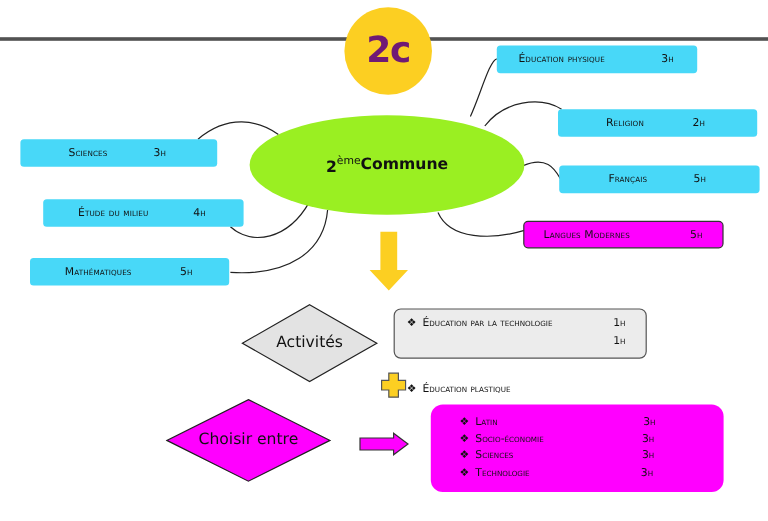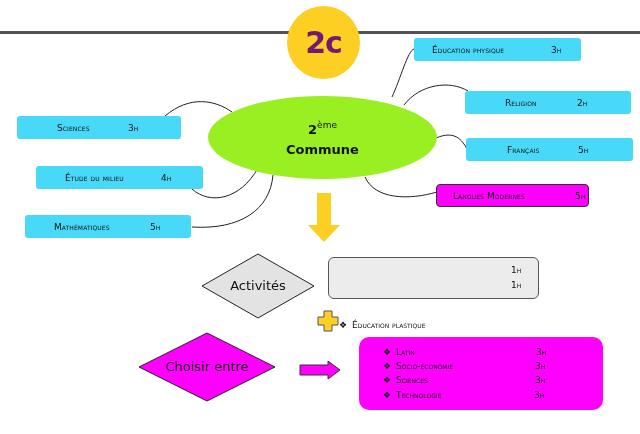--- a/index.html
+++ b/index.html
@@ -16,21 +16,21 @@
   svg.connectors { position: absolute; left: 0; top: 0; width: 640px; height: 434px; }
   .badge {
     position: absolute; left: 287px; top: 6px; width: 73px; height: 73px;
     border-radius: 50%; background: #fccf22;
     display: flex; align-items: center; justify-content: center;
     font-size: 30px; font-weight: bold; letter-spacing: -1px; color: #701a75;
   }
   .center-ellipse {
     position: absolute; left: 208px; top: 96px; width: 229px; height: 83px;
     border-radius: 50%; background: #9aef22;
-    display: flex; flex-direction: column; align-items: center; justify-content: center;
+    display: flex; flex-direction: row; align-items: center; justify-content: center;
     font-size: 13px; font-weight: bold; line-height: 20px;
   }
   .center-ellipse sup { font-size: 9px; font-weight: normal; vertical-align: 6px; }
   .subj {
     position: absolute; height: 23px; border-radius: 3px;
     background: #48d8f8;
     display: flex; align-items: center;
     font-size: 9px; font-variant: small-caps; letter-spacing: 0.1px;
     color: #111; white-space: nowrap;
   }
@@ -103,39 +103,42 @@
   <span class="hours" style="left:137px;">3h</span>
 </div>
 <div class="subj" style="left:465px;top:91px;width:166px;">
   <span class="name" style="left:40px;">Religion</span>
   <span class="hours" style="left:112px;">2h</span>
 </div>
 <div class="subj" style="left:466px;top:138px;width:167px;">
   <span class="name" style="left:41px;">Français</span>
   <span class="hours" style="left:112px;">5h</span>
 </div>
-<div class="subj magenta" style="left:436px;top:184px;width:153px;">
+<div class="subj magenta" style="left:436px;top:184px;width:167px;">
   <span class="name" style="left:16px;">Langues Modernes</span>
   <span class="hours" style="left:138px;">5h</span>
 </div>
 
 <svg class="arrow-down" style="left:306px;top:193px;width:36px;height:50px;" viewBox="0 0 36 50">
   <polygon points="11,0 25,0 25,32 34,32 18,49 2,32 11,32" fill="#fccf22"></polygon>
 </svg>
 
 <div class="diamond" style="left:200px;top:252px;width:116px;height:68px;">
   <svg width="116" height="68" viewBox="0 0 116 68" style="position:absolute;left:0;top:0;">
     <polygon points="58,2 114,34 58,66 2,34" fill="#e3e3e3" stroke="#222" stroke-width="1"></polygon>
   </svg>
   <div class="label">
     <span>Activités</span>
   </div>
 </div>
 
 <div class="graybox">
+  <div class="li" style="left:10px;top:7px;">
+    <span class="bullet">❖</span><span>Éducation par la technologie</span>
+  </div>
   <div class="li-h" style="left:182px;top:7px;">1h</div>
   <div class="li" style="left:10px;top:22px;margin-top:40px;">
     <span class="bullet">❖</span><span>Éducation plastique</span>
   </div>
   <div class="li-h" style="left:182px;top:22px;">1h</div>
 </div>
 
 <svg class="plus" style="left:317px;top:310px;width:22px;height:22px;" viewBox="0 0 22 22">
   <polygon points="7,1 15,1 15,7 21,7 21,15 15,15 15,21 7,21 7,15 1,15 1,7 7,7" fill="#fccf22" stroke="#555" stroke-width="1"></polygon>
 </svg>

